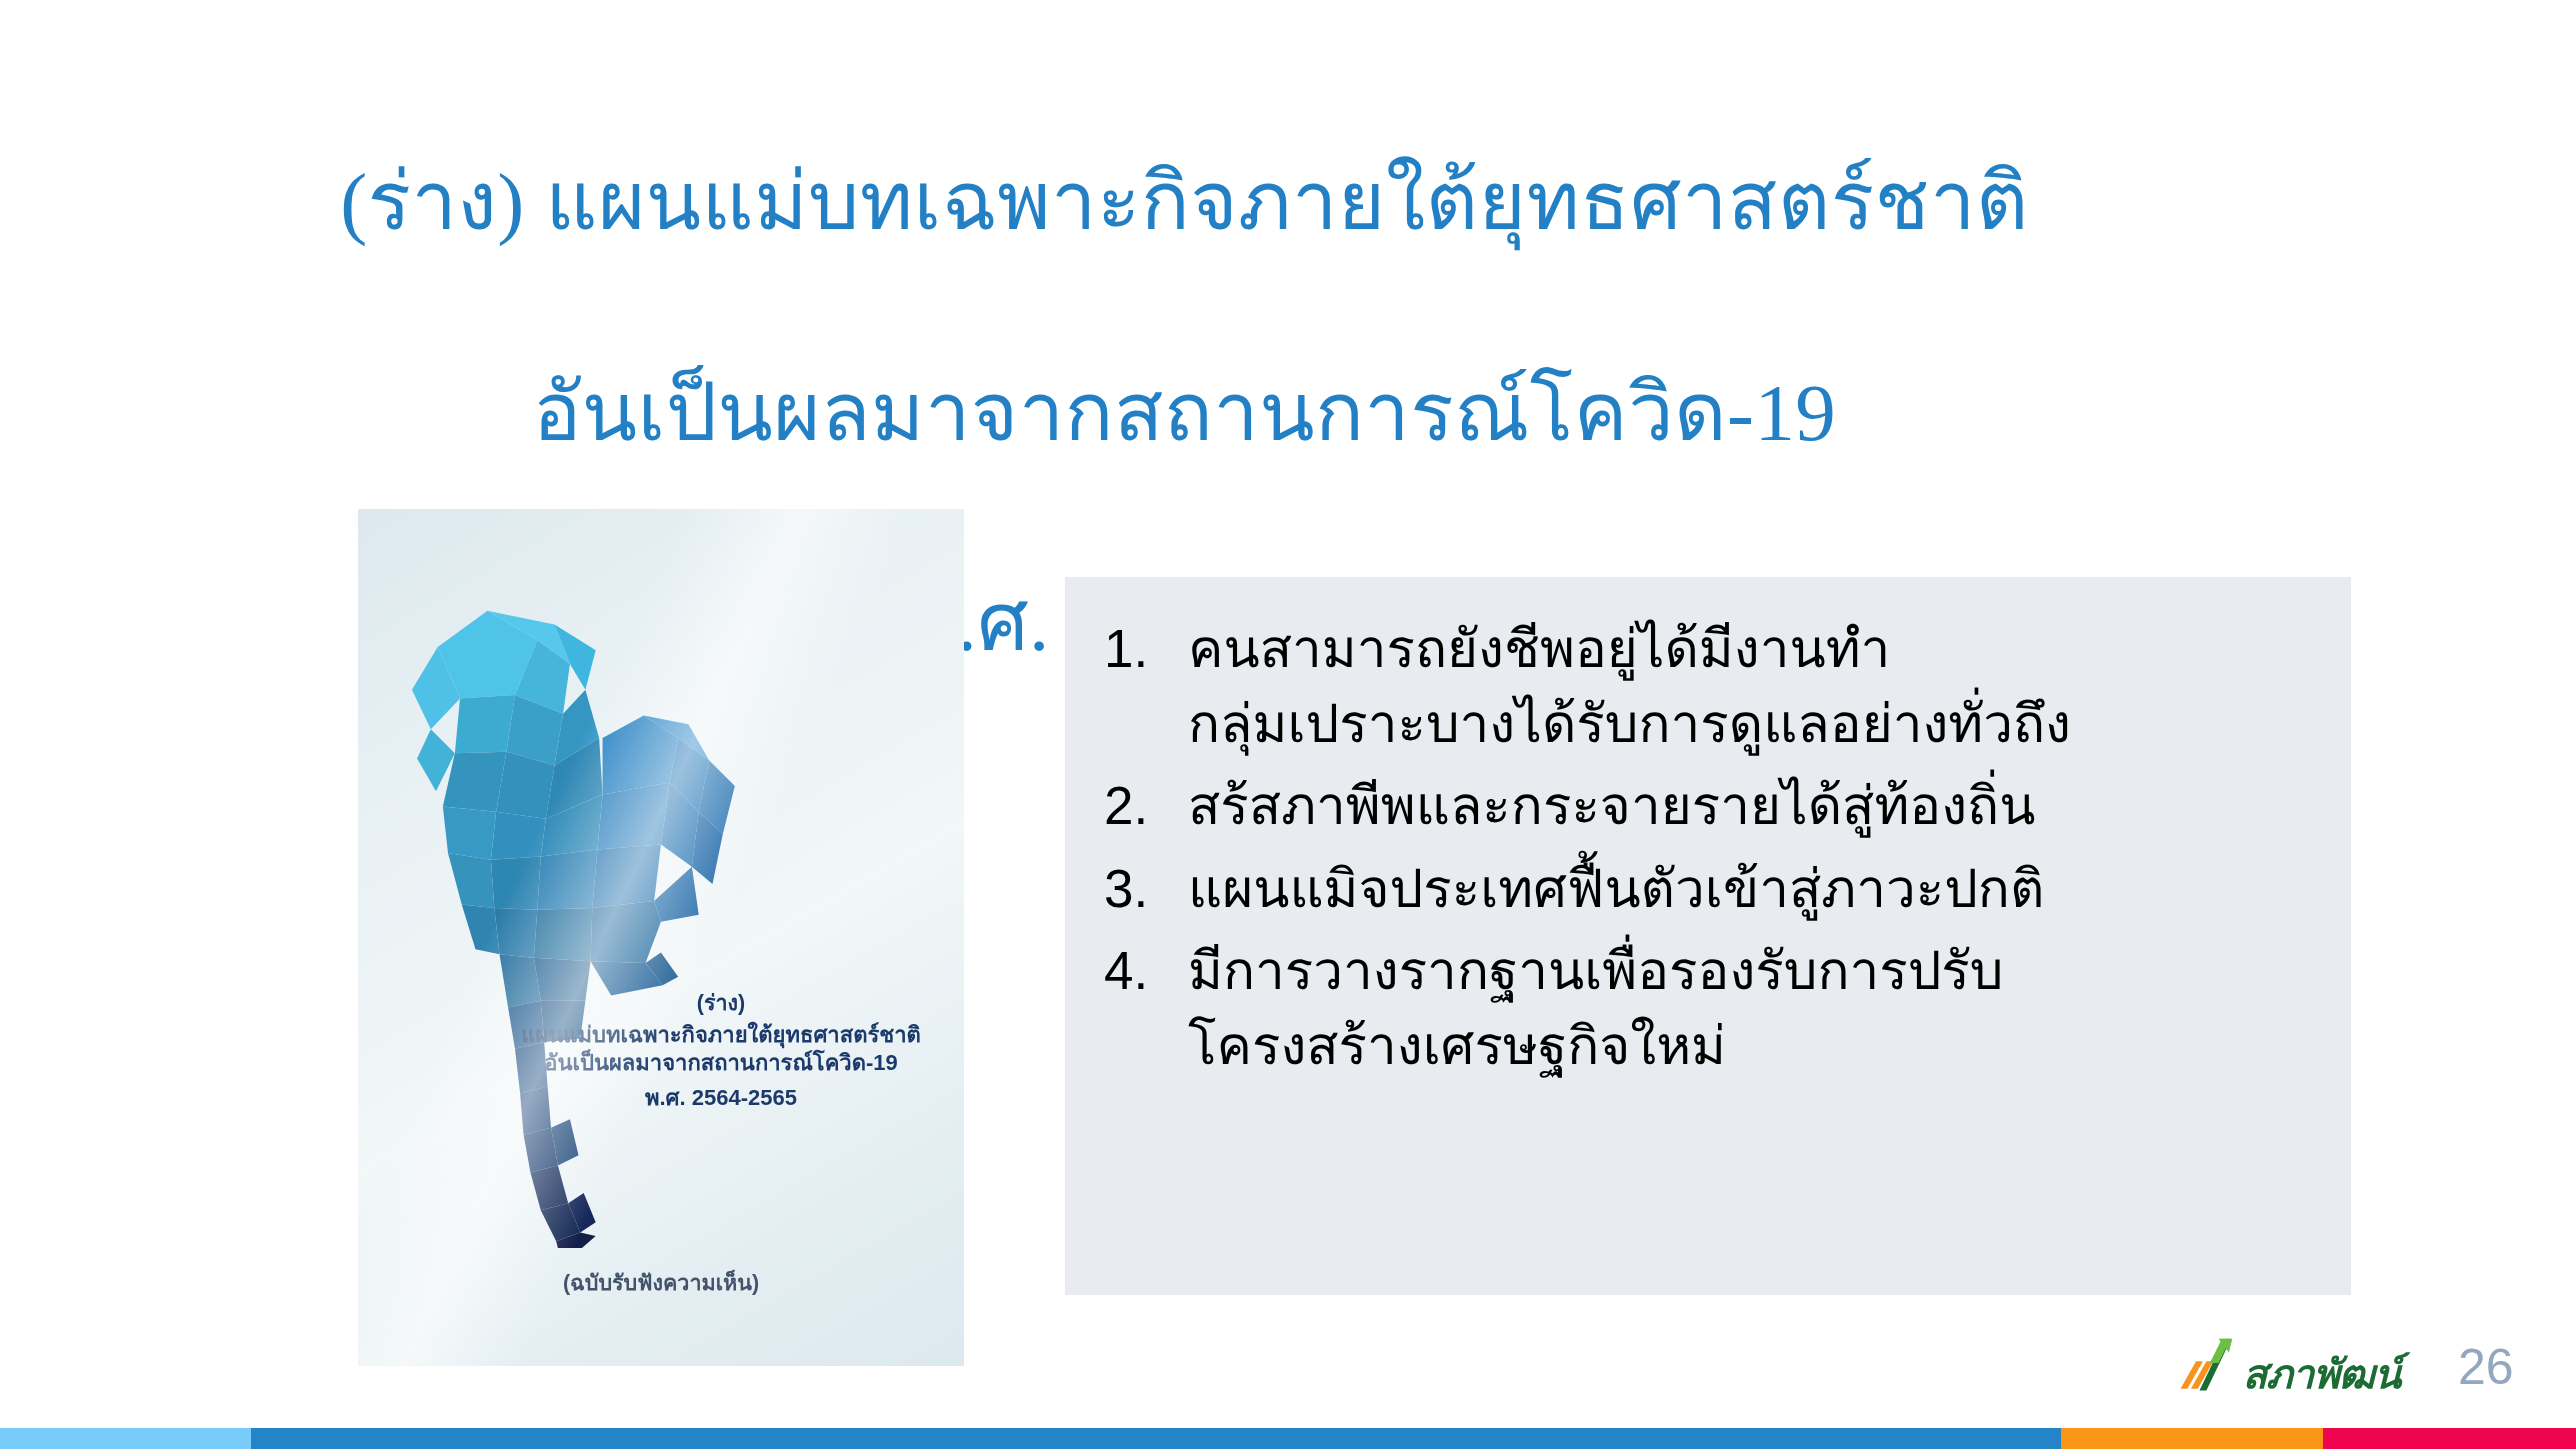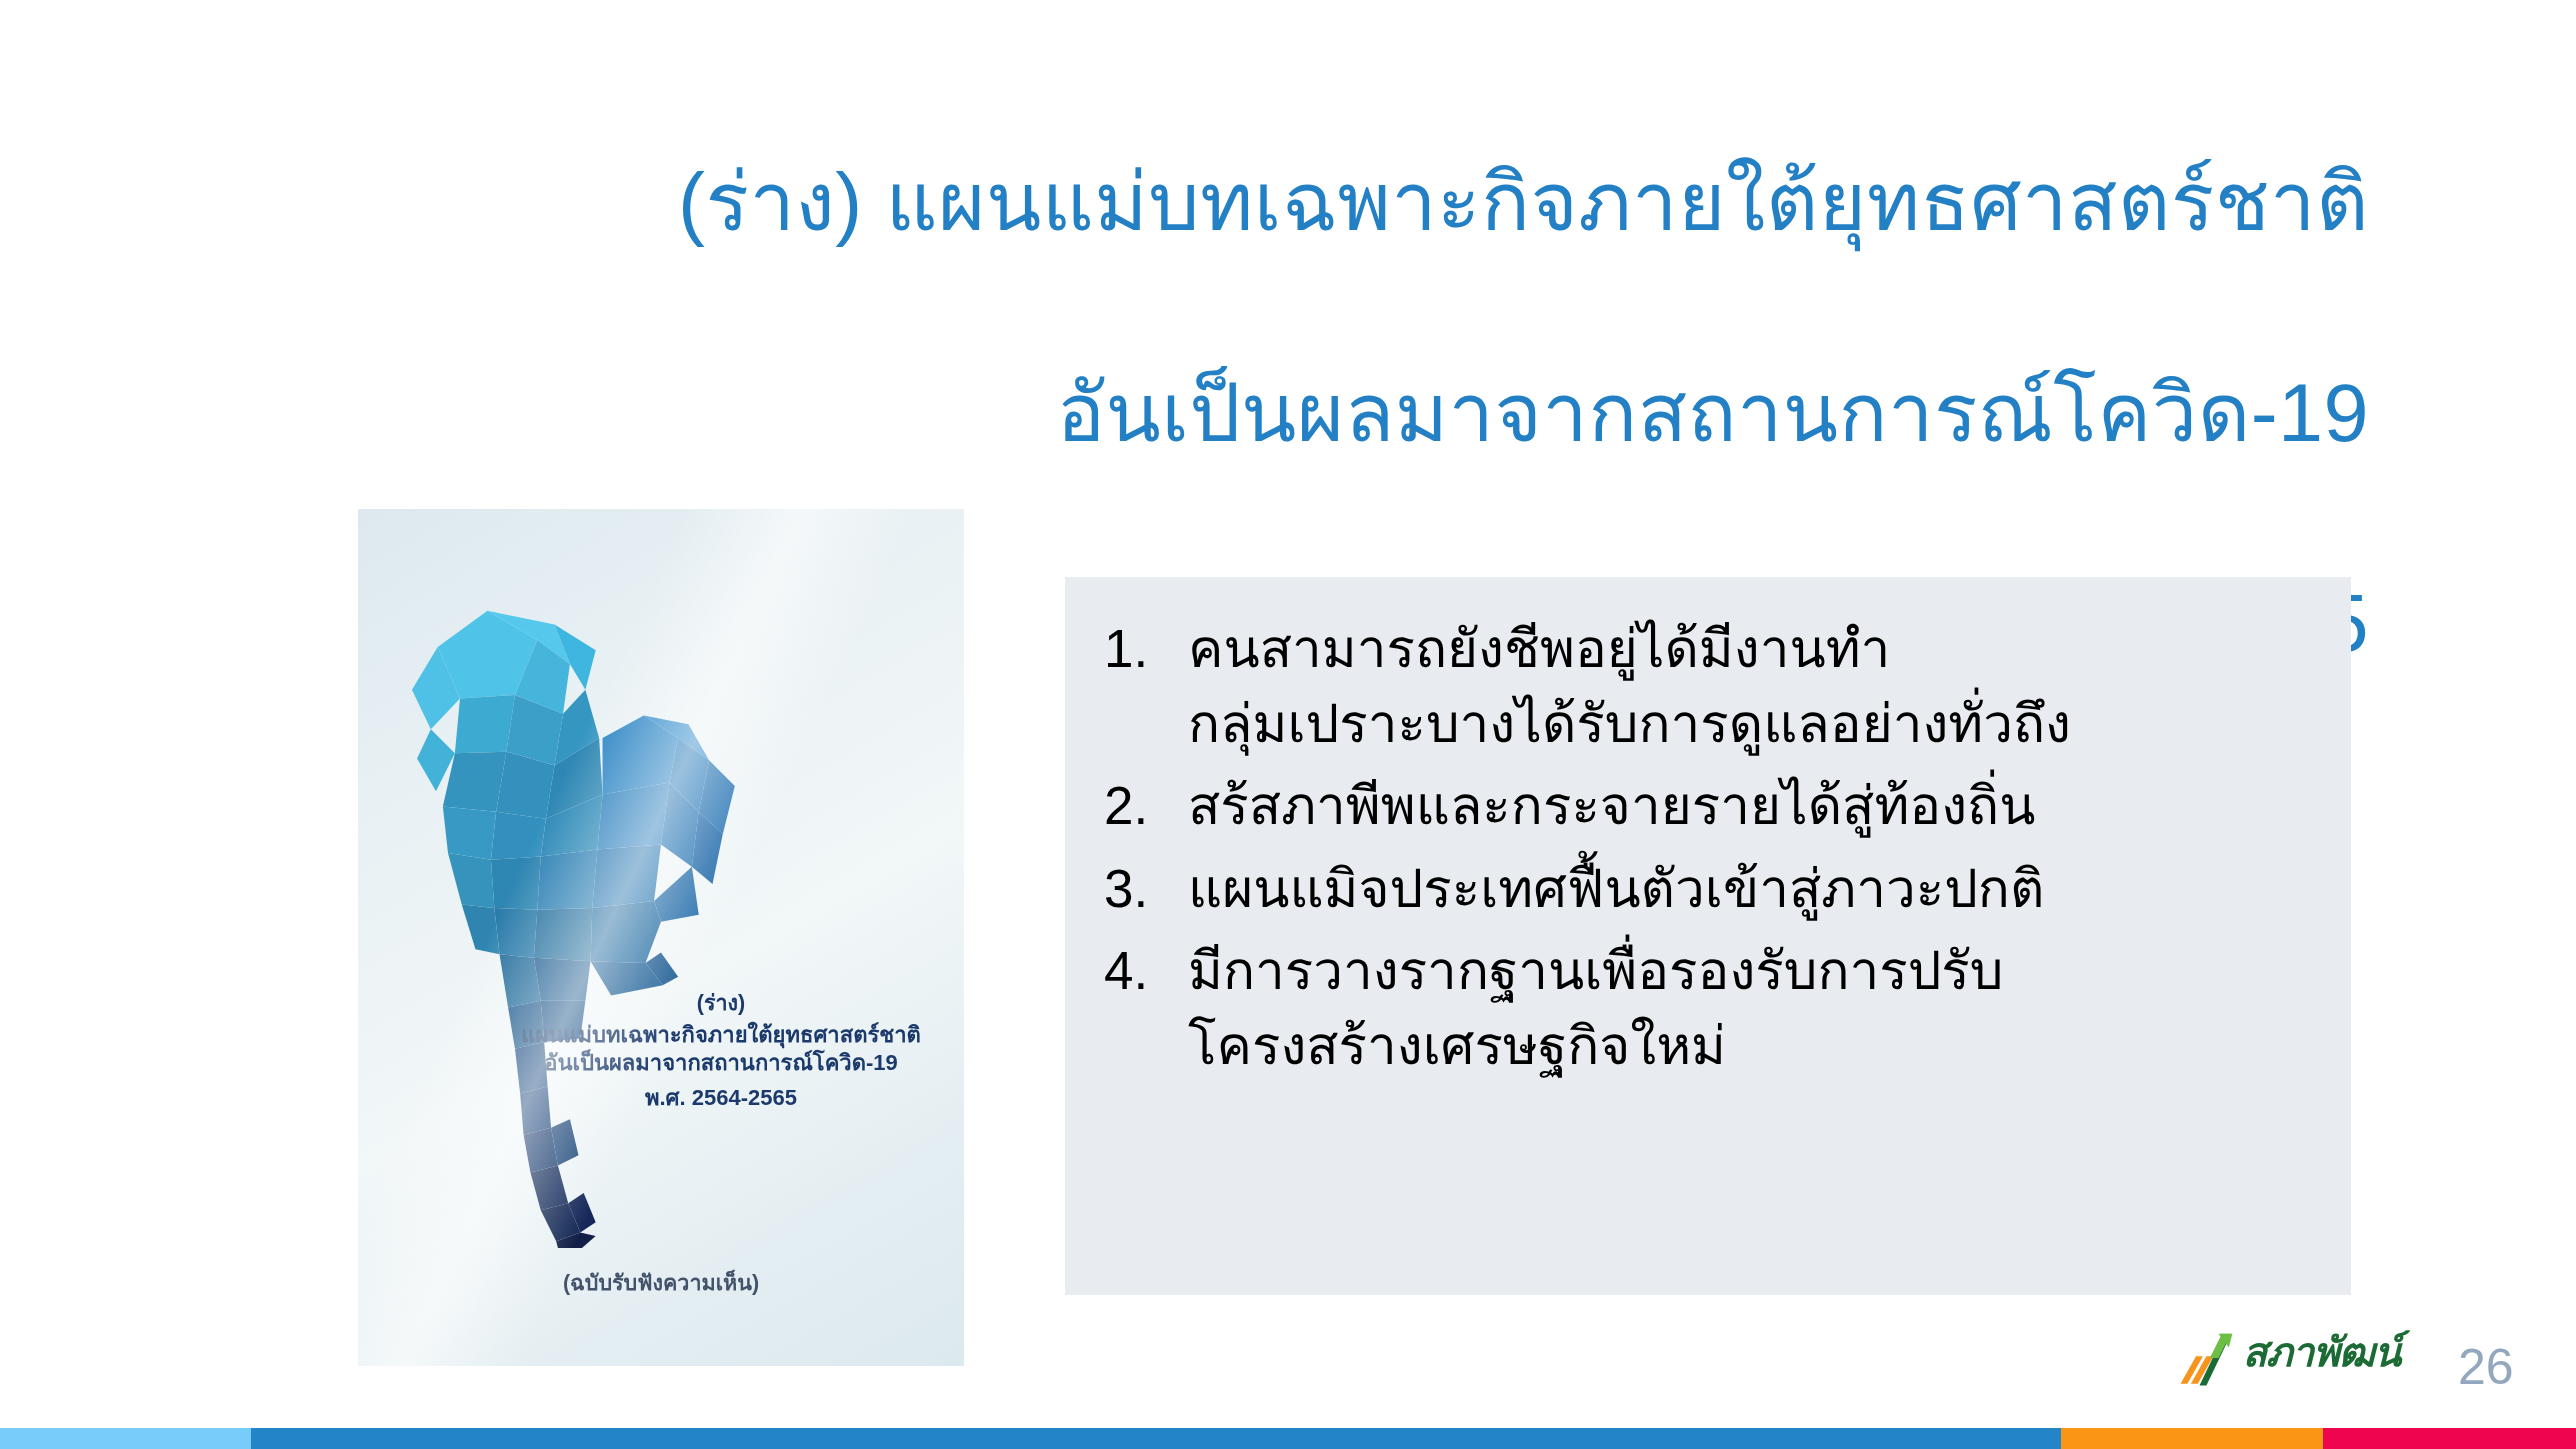--- a/index.html
+++ b/index.html
@@ -14,27 +14,28 @@
     overflow: hidden;
     font-family: "Liberation Sans", "DejaVu Sans", sans-serif;
   }
 
   
   #slide-title {
     position: absolute;
     left: 0;
     top: 45px;
     width: 2369px;
-    text-align: right;
+    text-align: center;
     color: #2380C5;
     font-size: 81px;
     line-height: 1.30;
     font-weight: 400;
     letter-spacing: 0.4px;
     white-space: pre-line;
+    font-family: Liberation Serif, serif;
   }
   .title-line {
     display: block;
   }
 
   
   #book-cover {
     position: absolute;
     left: 358px;
     top: 509px;
@@ -132,21 +133,21 @@
   }
 
   
   #footer-logo {
     position: absolute;
     left: 2177px;
     top: 1332px;
     width: 249px;
     height: 62px;
     display: flex;
-    align-items: flex-start;
+    align-items: flex-end;
   }
   #logo-mark {
     width: 64px;
     height: 57px;
     margin-right: 1.7px;
   }
   #logo-wordmark {
     font-size: 40px;
     font-weight: 700;
     color: #1C6B34;

